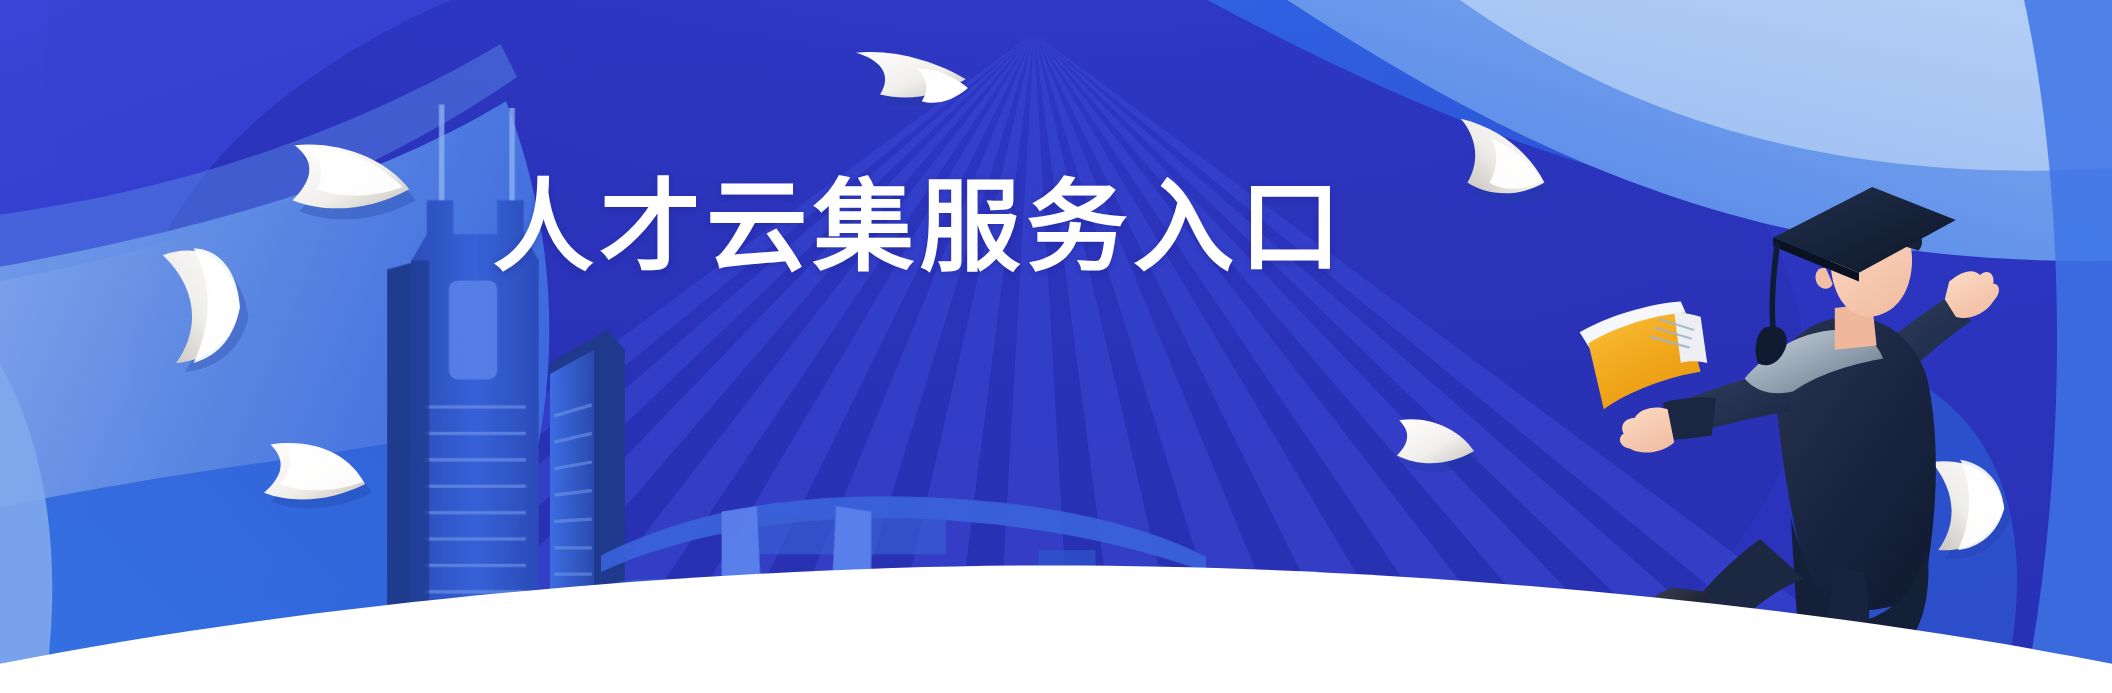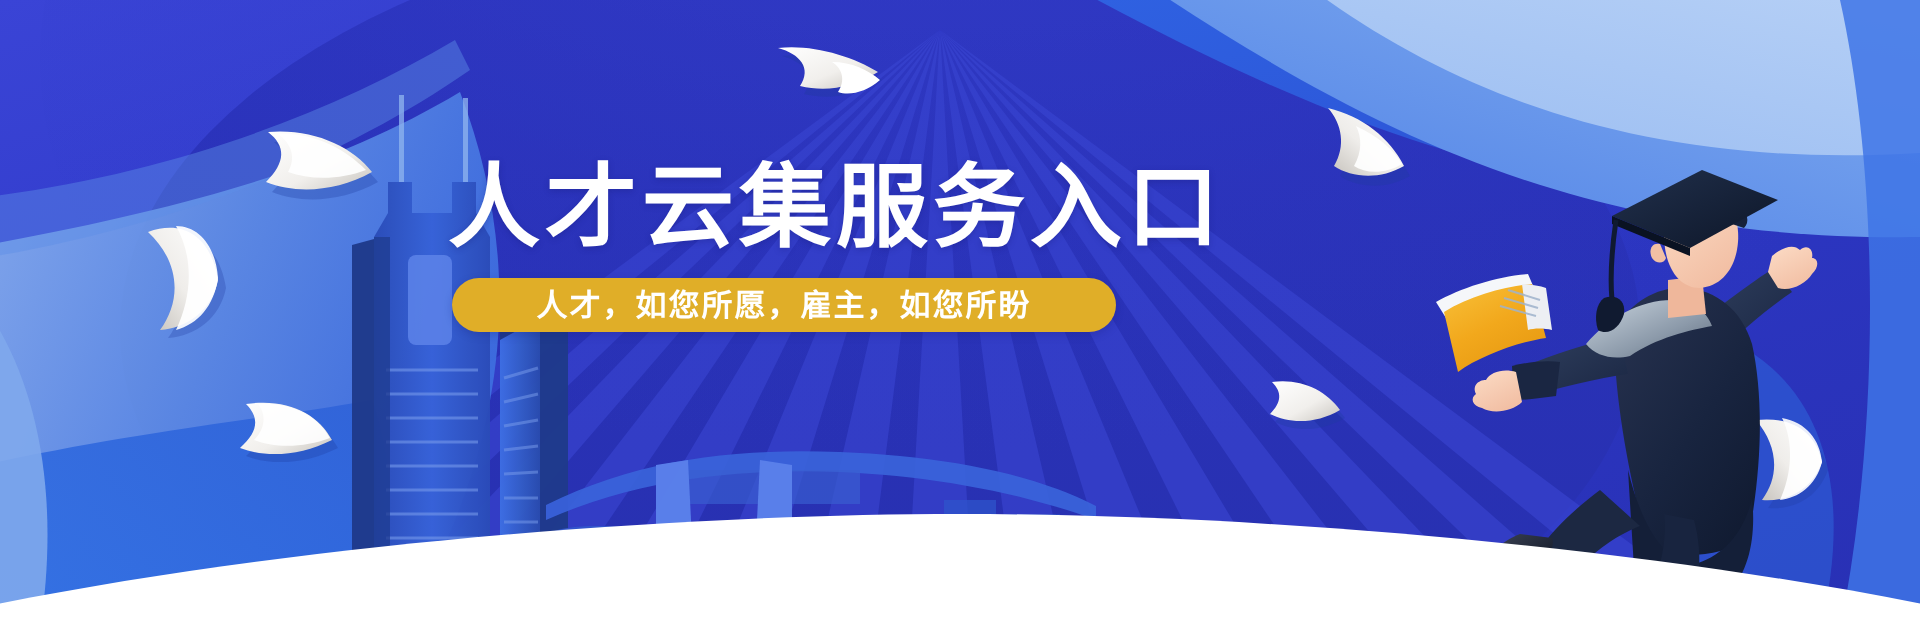--- a/index.html
+++ b/index.html
@@ -387,18 +387,15 @@
   </svg>
 
   <svg class="layer" viewBox="0 0 1920 630" preserveAspectRatio="none" xmlns="http://www.w3.org/2000/svg">
     <path d="M -120 630 C 180 556 620 514 960 514 C 1300 514 1740 556 2040 630 Z" fill="#FFFFFF"></path>
     <path d="M -120 630 L -120 618 C 40 600 140 592 250 586 L 250 630 Z" fill="#FFFFFF"></path>
   </svg>
 
   <div id="text-block">
     <div class="headline">人才云集服务入口</div>
 
-    <div class="badge">
-      <span class="badge-text">人才，如您所愿，雇主，如您所盼</span>
-    </div>
   </div>
 
 </div>
 
 </body></html>

